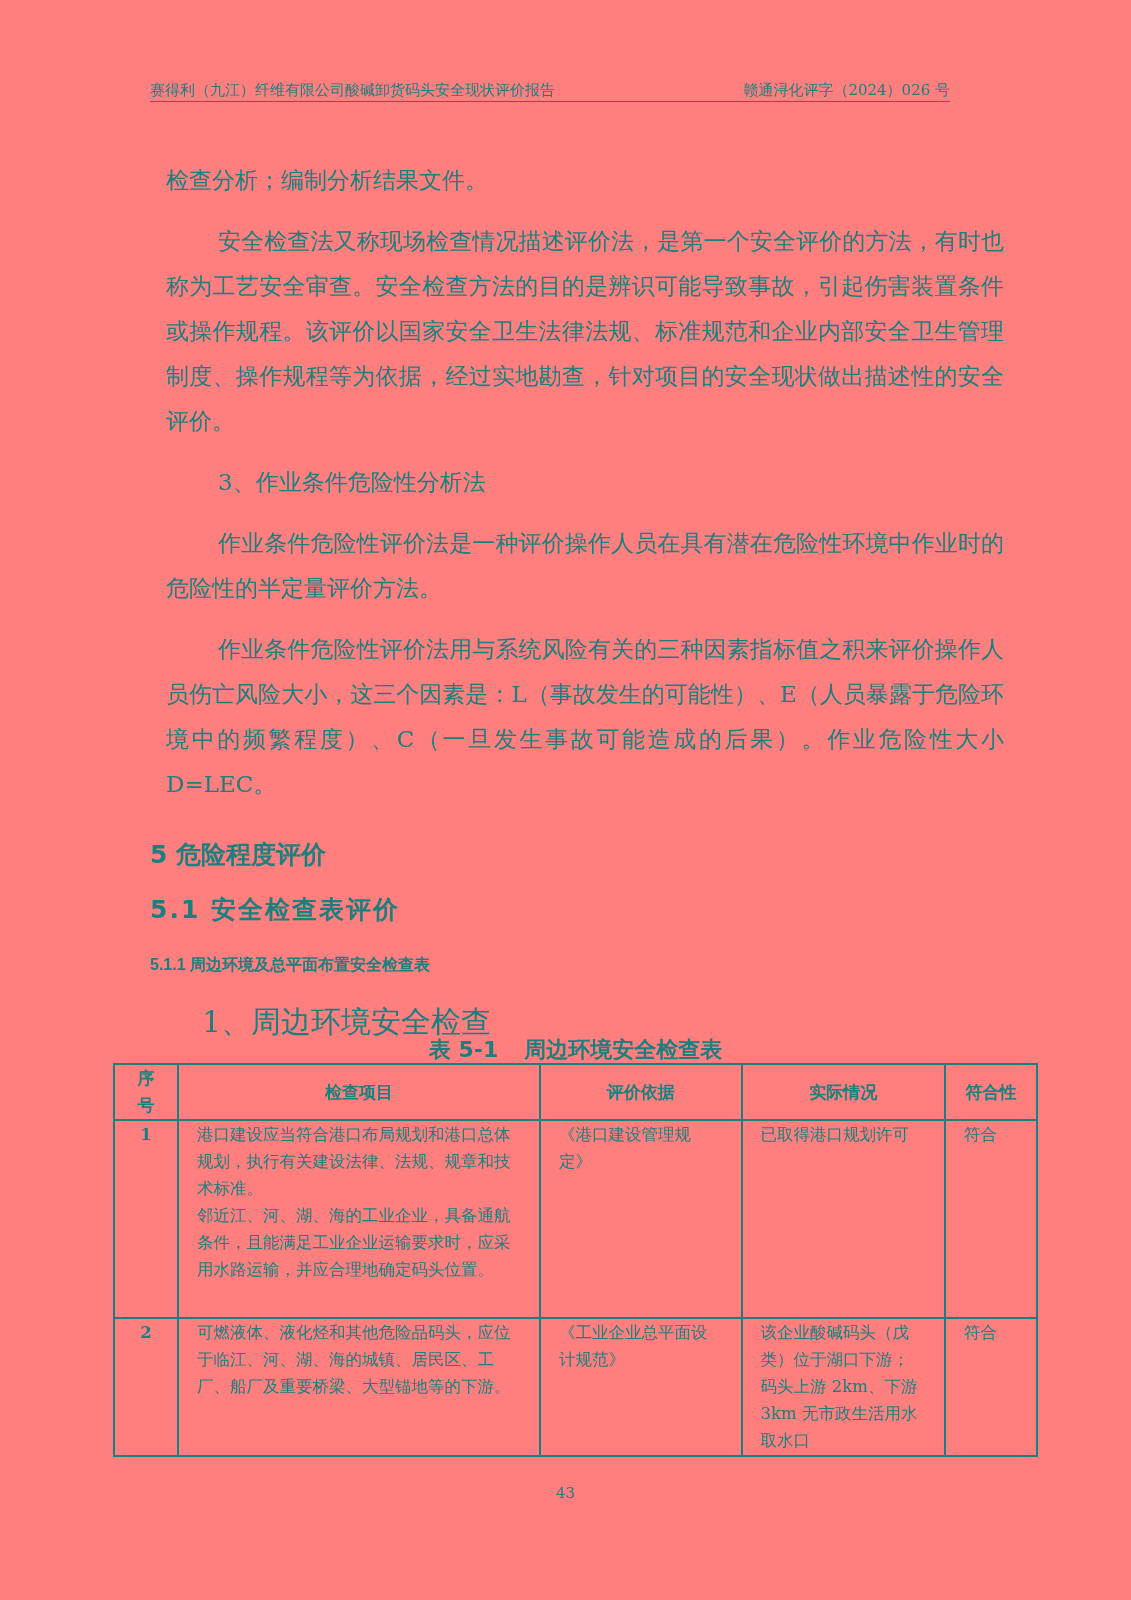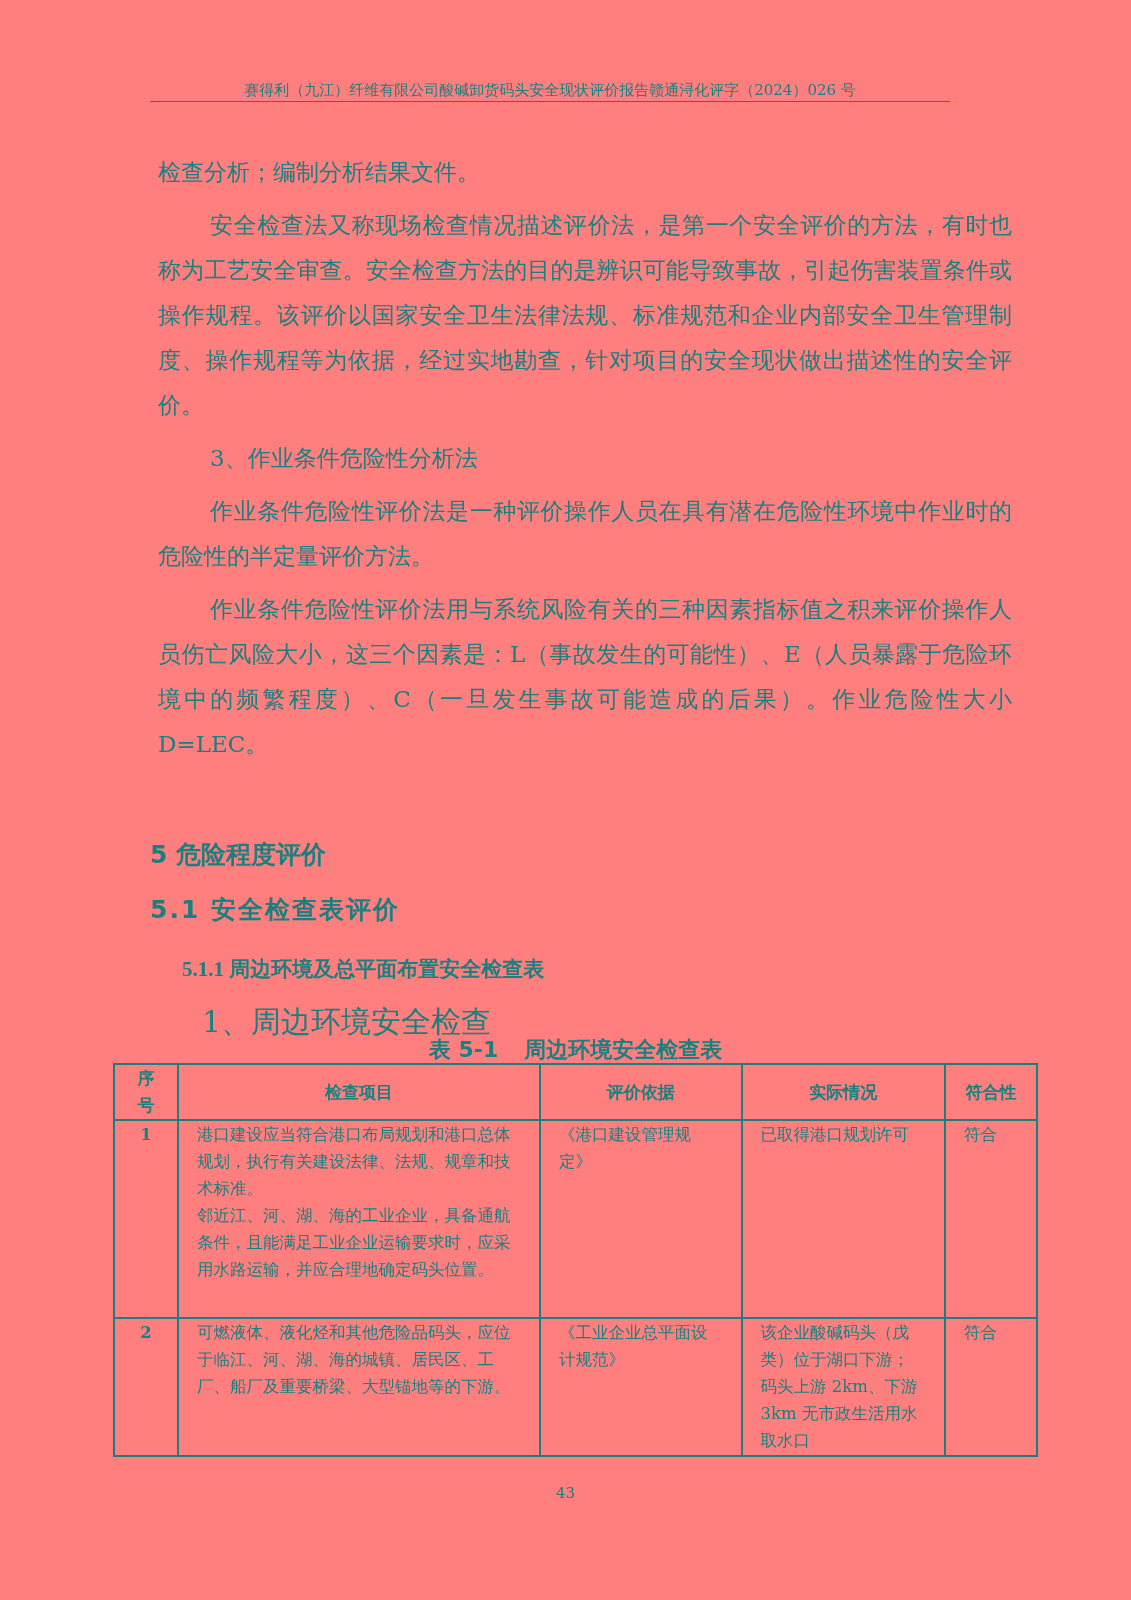--- a/index.html
+++ b/index.html
@@ -8,41 +8,41 @@
     background: #ff7f7f;
     color: #1a7f7f;
     font-family: "DejaVu Serif", "Liberation Serif", serif;
     position: relative;
     overflow: hidden;
   }
   .header {
     position: absolute; left: 150px; top: 80px; width: 800px;
     font-size: 15px; line-height: 20px;
     border-bottom: 1.5px solid #1a7f7f;
-    display: flex; justify-content: center;
+    display: flex; justify-content: space-between;
     padding-bottom: 1px;
   }
   .body-text {
     position: absolute; left: 150px; top: 142px; width: 870px;
     font-size: 23px; line-height: 45px;
   }
-  .body-text p { margin: 8px; text-align: justify; }
+  .body-text p { margin: 16px; text-align: justify; }
   .indent { text-indent: 52px; }
   .h1 {
     position: absolute; left: 150px; top: 838px;
     font-size: 25px; font-weight: bold; font-family: "DejaVu Sans", "Liberation Sans", sans-serif;
   }
   .h2 {
     position: absolute; left: 150px; top: 893px;
     font-size: 25px; font-weight: bold; font-family: "DejaVu Sans", "Liberation Sans", sans-serif;
     letter-spacing: 2px;
   }
   .h3 {
     position: absolute; left: 150px; top: 955px;
-    font-size: 21px; font-weight: bold; font-family: Liberation Serif, serif; margin-left: 32px;
+    font-size: 16px; font-weight: bold; font-family: Liberation Sans, sans-serif;
   }
   .sub {
     position: absolute; left: 202px; top: 1002px;
     font-size: 30px;
   }
   .caption {
     position: absolute; left: 0; width: 1131px; top: 1035px; text-align: center;
     font-size: 22px; font-weight: bold; font-family: "DejaVu Sans", "Liberation Sans", sans-serif;
     padding-left: 10px;
   }

